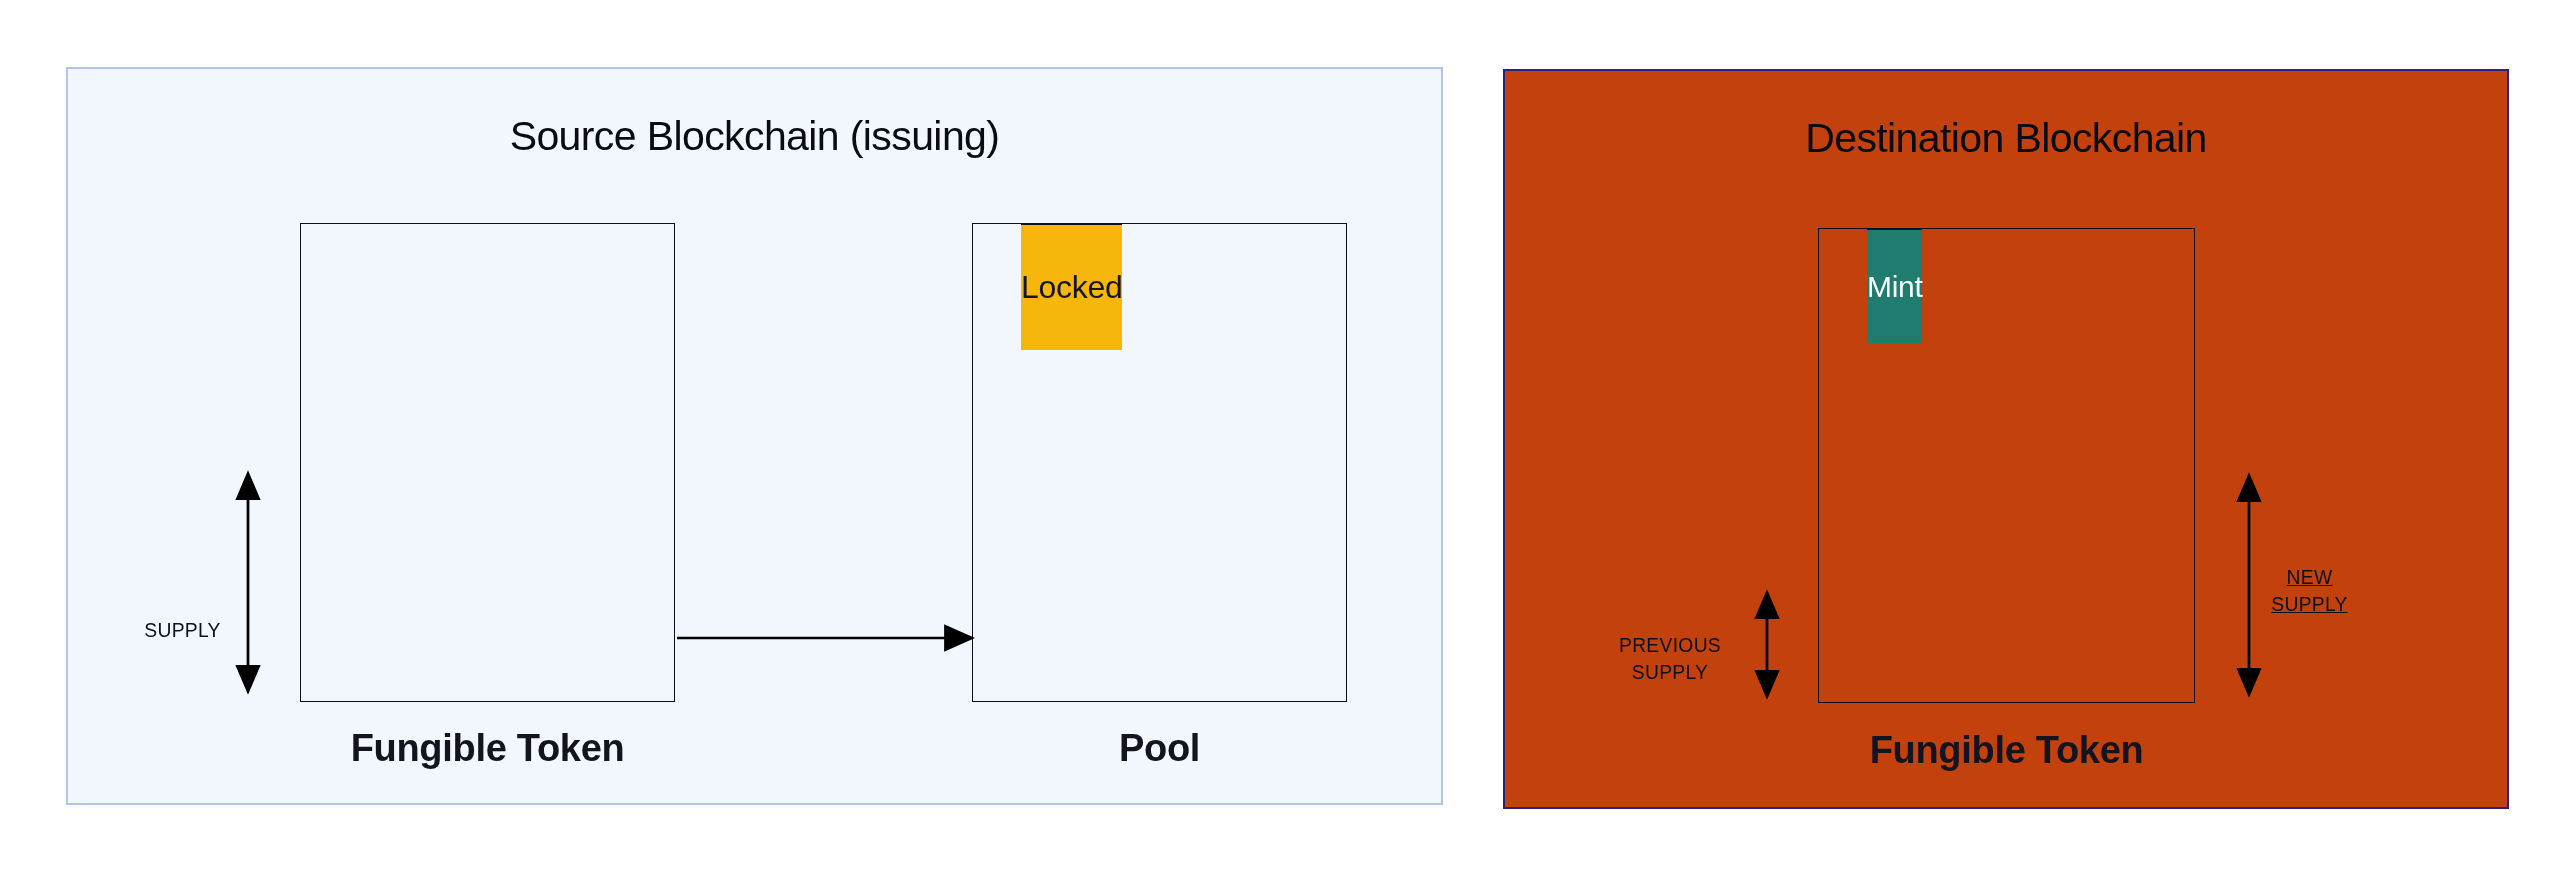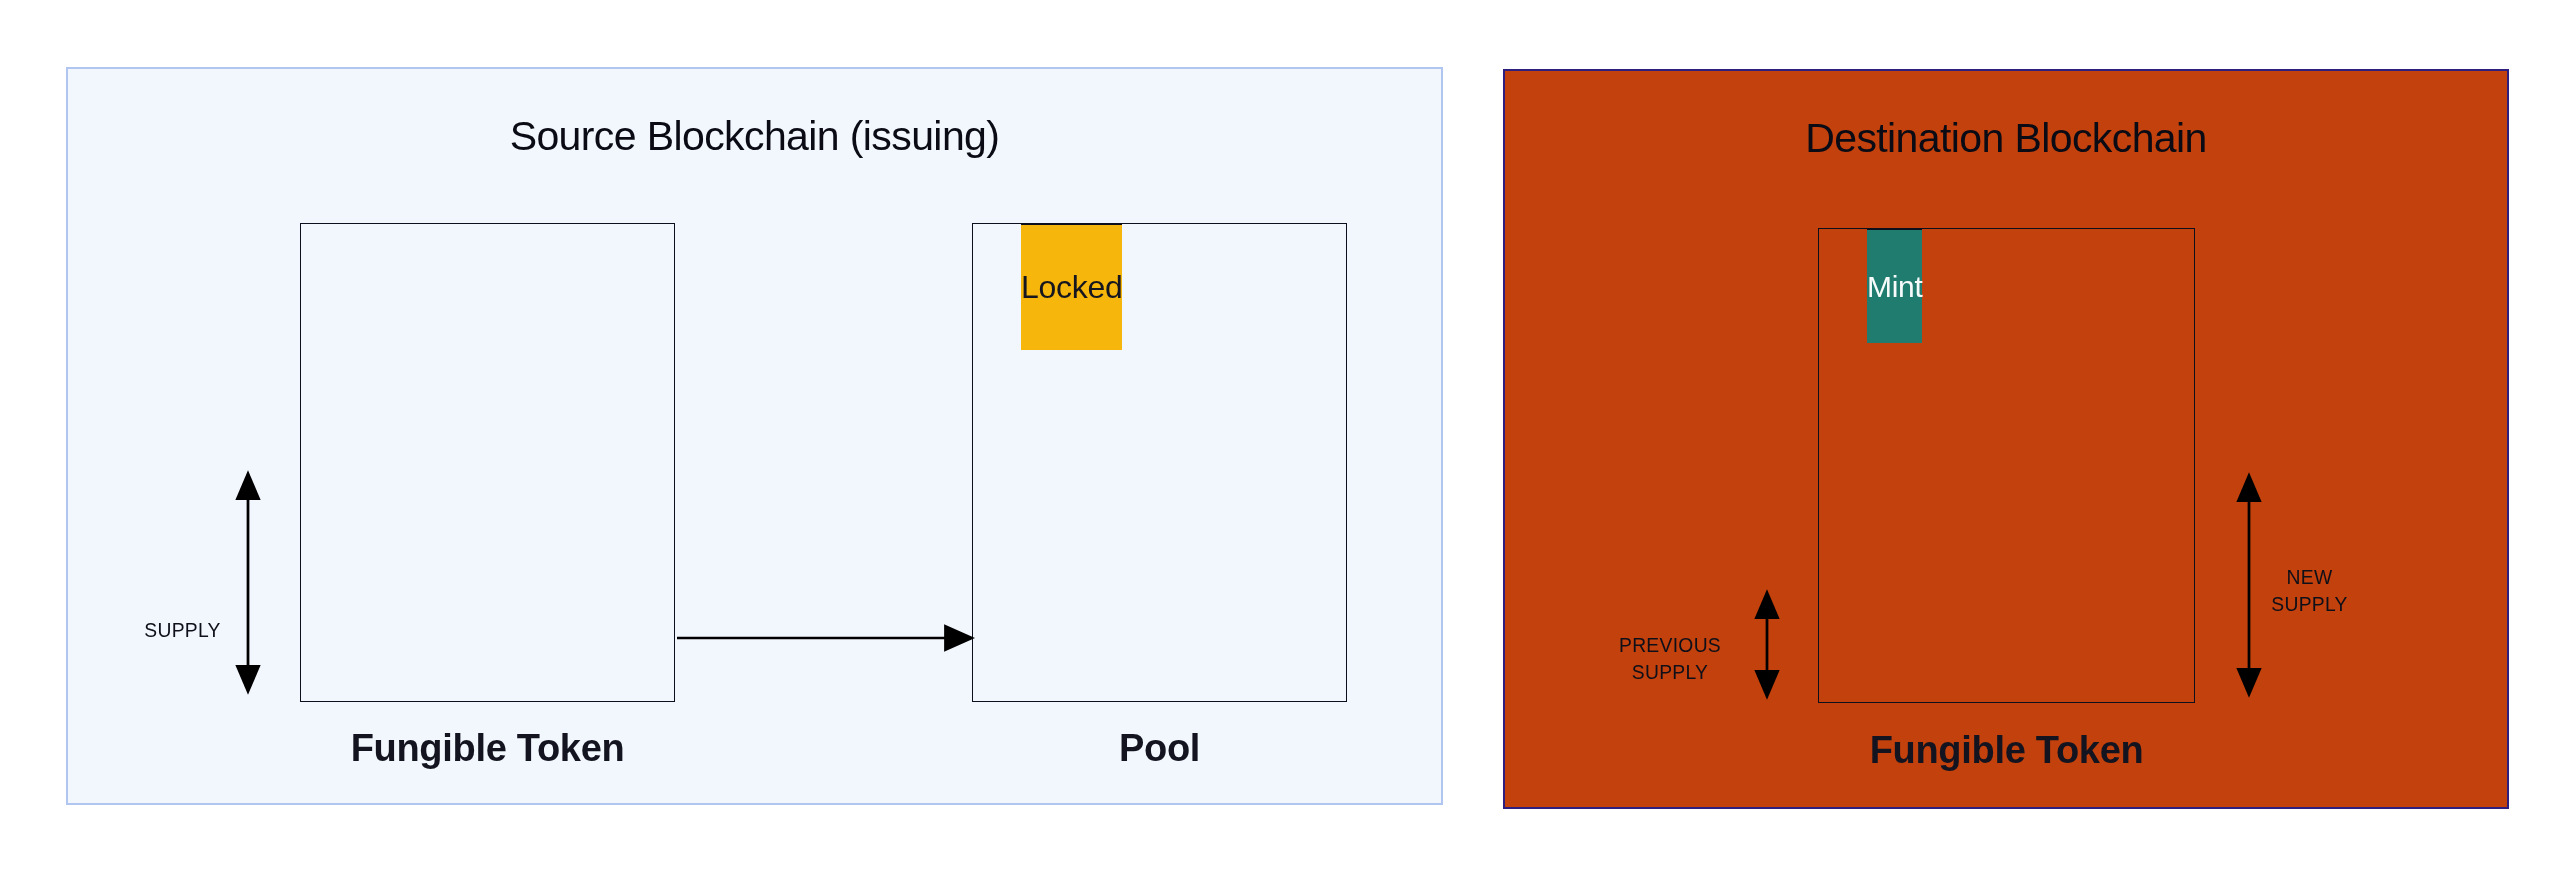--- a/index.html
+++ b/index.html
@@ -96,21 +96,21 @@
     position: absolute;
     text-align: center;
     font-size: 19.3px;
     font-weight: 500;
     letter-spacing: 0.3px;
     line-height: 26.5px;
     color: #0e0f18;
   }
   .range-label.supply-left { left: 48px;  width: 133px; top: 552px; line-height: 19.3px; }
   .range-label.prev        { left: 82px; width: 166px; top: 562px; }
-  .range-label.new         { left: 738px; width: 133px; top: 494px; }
+  .range-label.new         { left: 738px; width: 133px; top: 494px; text-decoration: underline; }
 
   .arrow-svg { position: absolute; display: block; }
   .arrow-svg line    { stroke: #000000; stroke-width: 5px; }
   .arrow-svg polygon { fill: #000000; }
 
   .svg-supply   { left: 158px;  top: 399px;  width: 44px;  height: 229px; }
   .svg-transfer { left: 609px; top: 552px; width: 298px; height: 34px; }
   .svg-prev     { left: 240px;  top: 516px;  width: 44px;  height: 115px; }
   .svg-new      { left: 722px; top: 399px;  width: 44px;  height: 230px; }
 </style>

